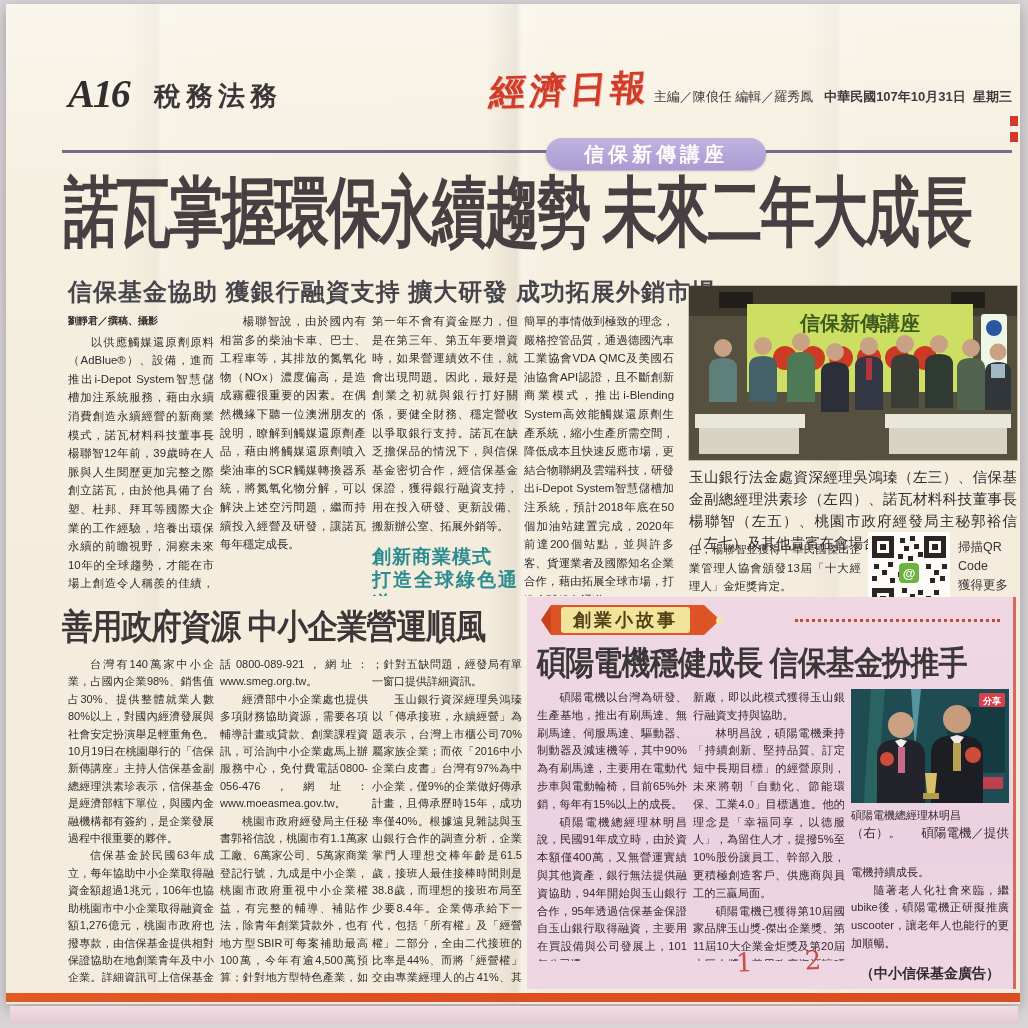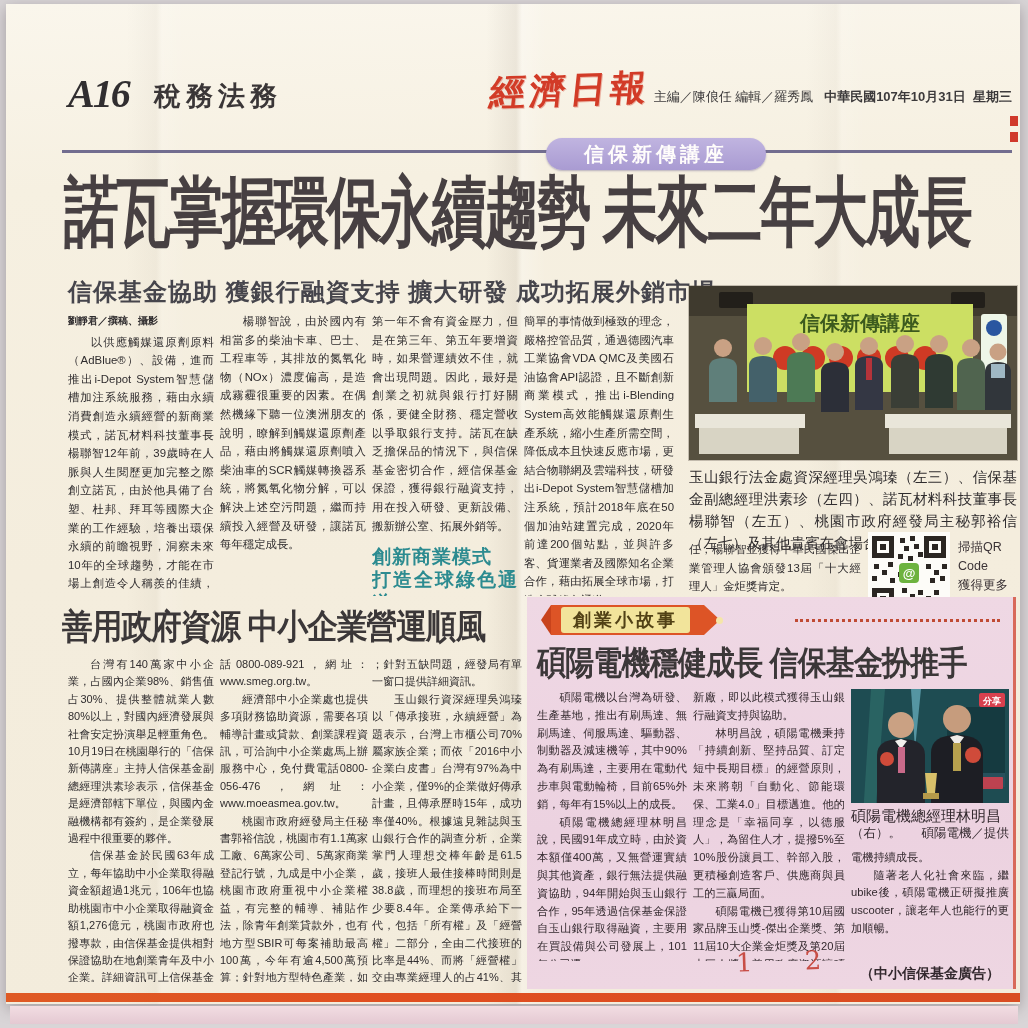--- a/index.html
+++ b/index.html
@@ -101,21 +101,21 @@
   .dotline{position:absolute;left:268px;top:22px;width:205px;border-top:3px dotted #c04a33;}
   .story-head{position:absolute;left:10px;top:44px;width:475px;font-size:33px;font-weight:900;
     color:#3b3738;white-space:nowrap;transform:scaleX(.88);transform-origin:left center;letter-spacing:-1px;}
   .st-col{position:absolute;top:92px;height:272px;overflow:hidden;
     font-size:11.2px;line-height:17.8px;color:#33292e;text-align:justify;}
   .st1{left:10px;width:150px;} .st2{left:166px;width:152px;}
   .st3{left:324px;width:158px;height:292px;}
   .st-col p{margin:0;text-indent:2em;}
   .st-col p.run{text-indent:0;}
   .photo-award{width:158px;height:114px;background:#1e4c52;overflow:hidden;position:relative;}
-  .award-cap{font-size:15px;line-height:19px;color:#33292e;margin-top:3px;}
+  .award-cap{font-size:11px;line-height:19px;color:#33292e;margin-top:3px;}
   .award-credit{display:flex;justify-content:space-between;font-size:12.5px;color:#33292e;}
   .story-footer{position:absolute;right:14px;bottom:6px;font-size:14px;font-weight:bold;color:#33292e;}
   .pink-edge{position:absolute;right:-2px;top:0;bottom:0;width:3px;background:#d8695a;}
 
   
   .bottom-bar{position:absolute;left:0px;bottom:2px;width:100%;height:9px;
     background:linear-gradient(90deg,#df5a25,#e04e20 40%,#d94d22);}
   .below-sheet{position:absolute;left:10px;top:1006px;width:1008px;height:18px;
     background:linear-gradient(180deg,#f2dde2,#e4c9d2);}
   .page-marks{position:absolute;left:730px;top:942px;font-size:26px;color:#c2372c;
@@ -356,21 +356,21 @@
             <rect x="72" y="104" width="16" height="6" fill="#b59a4a"></rect>
           </svg>
         </div>
         <div class="award-cap">
           <span>碩陽電機總經理林明昌</span>
         </div>
         <div class="award-credit">
           <span>（右）。</span>
           <span>碩陽電機／提供</span>
         </div>
-        <p class="run" style="margin-top:6px;">電機持續成長。</p>
+        <p class="run" style="margin-top:21px;">電機持續成長。</p>
         <p>隨著老人化社會來臨，繼ubike後，碩陽電機正研擬推廣uscooter，讓老年人也能行的更加順暢。</p>
       </div>
       <div class="story-footer">（中小信保基金廣告）</div>
       <div class="pink-edge"></div>
     </div>
 
     <div class="page-marks">1 2</div>
     <div class="bottom-bar"></div>
   </div>
   <div class="below-sheet"></div>

